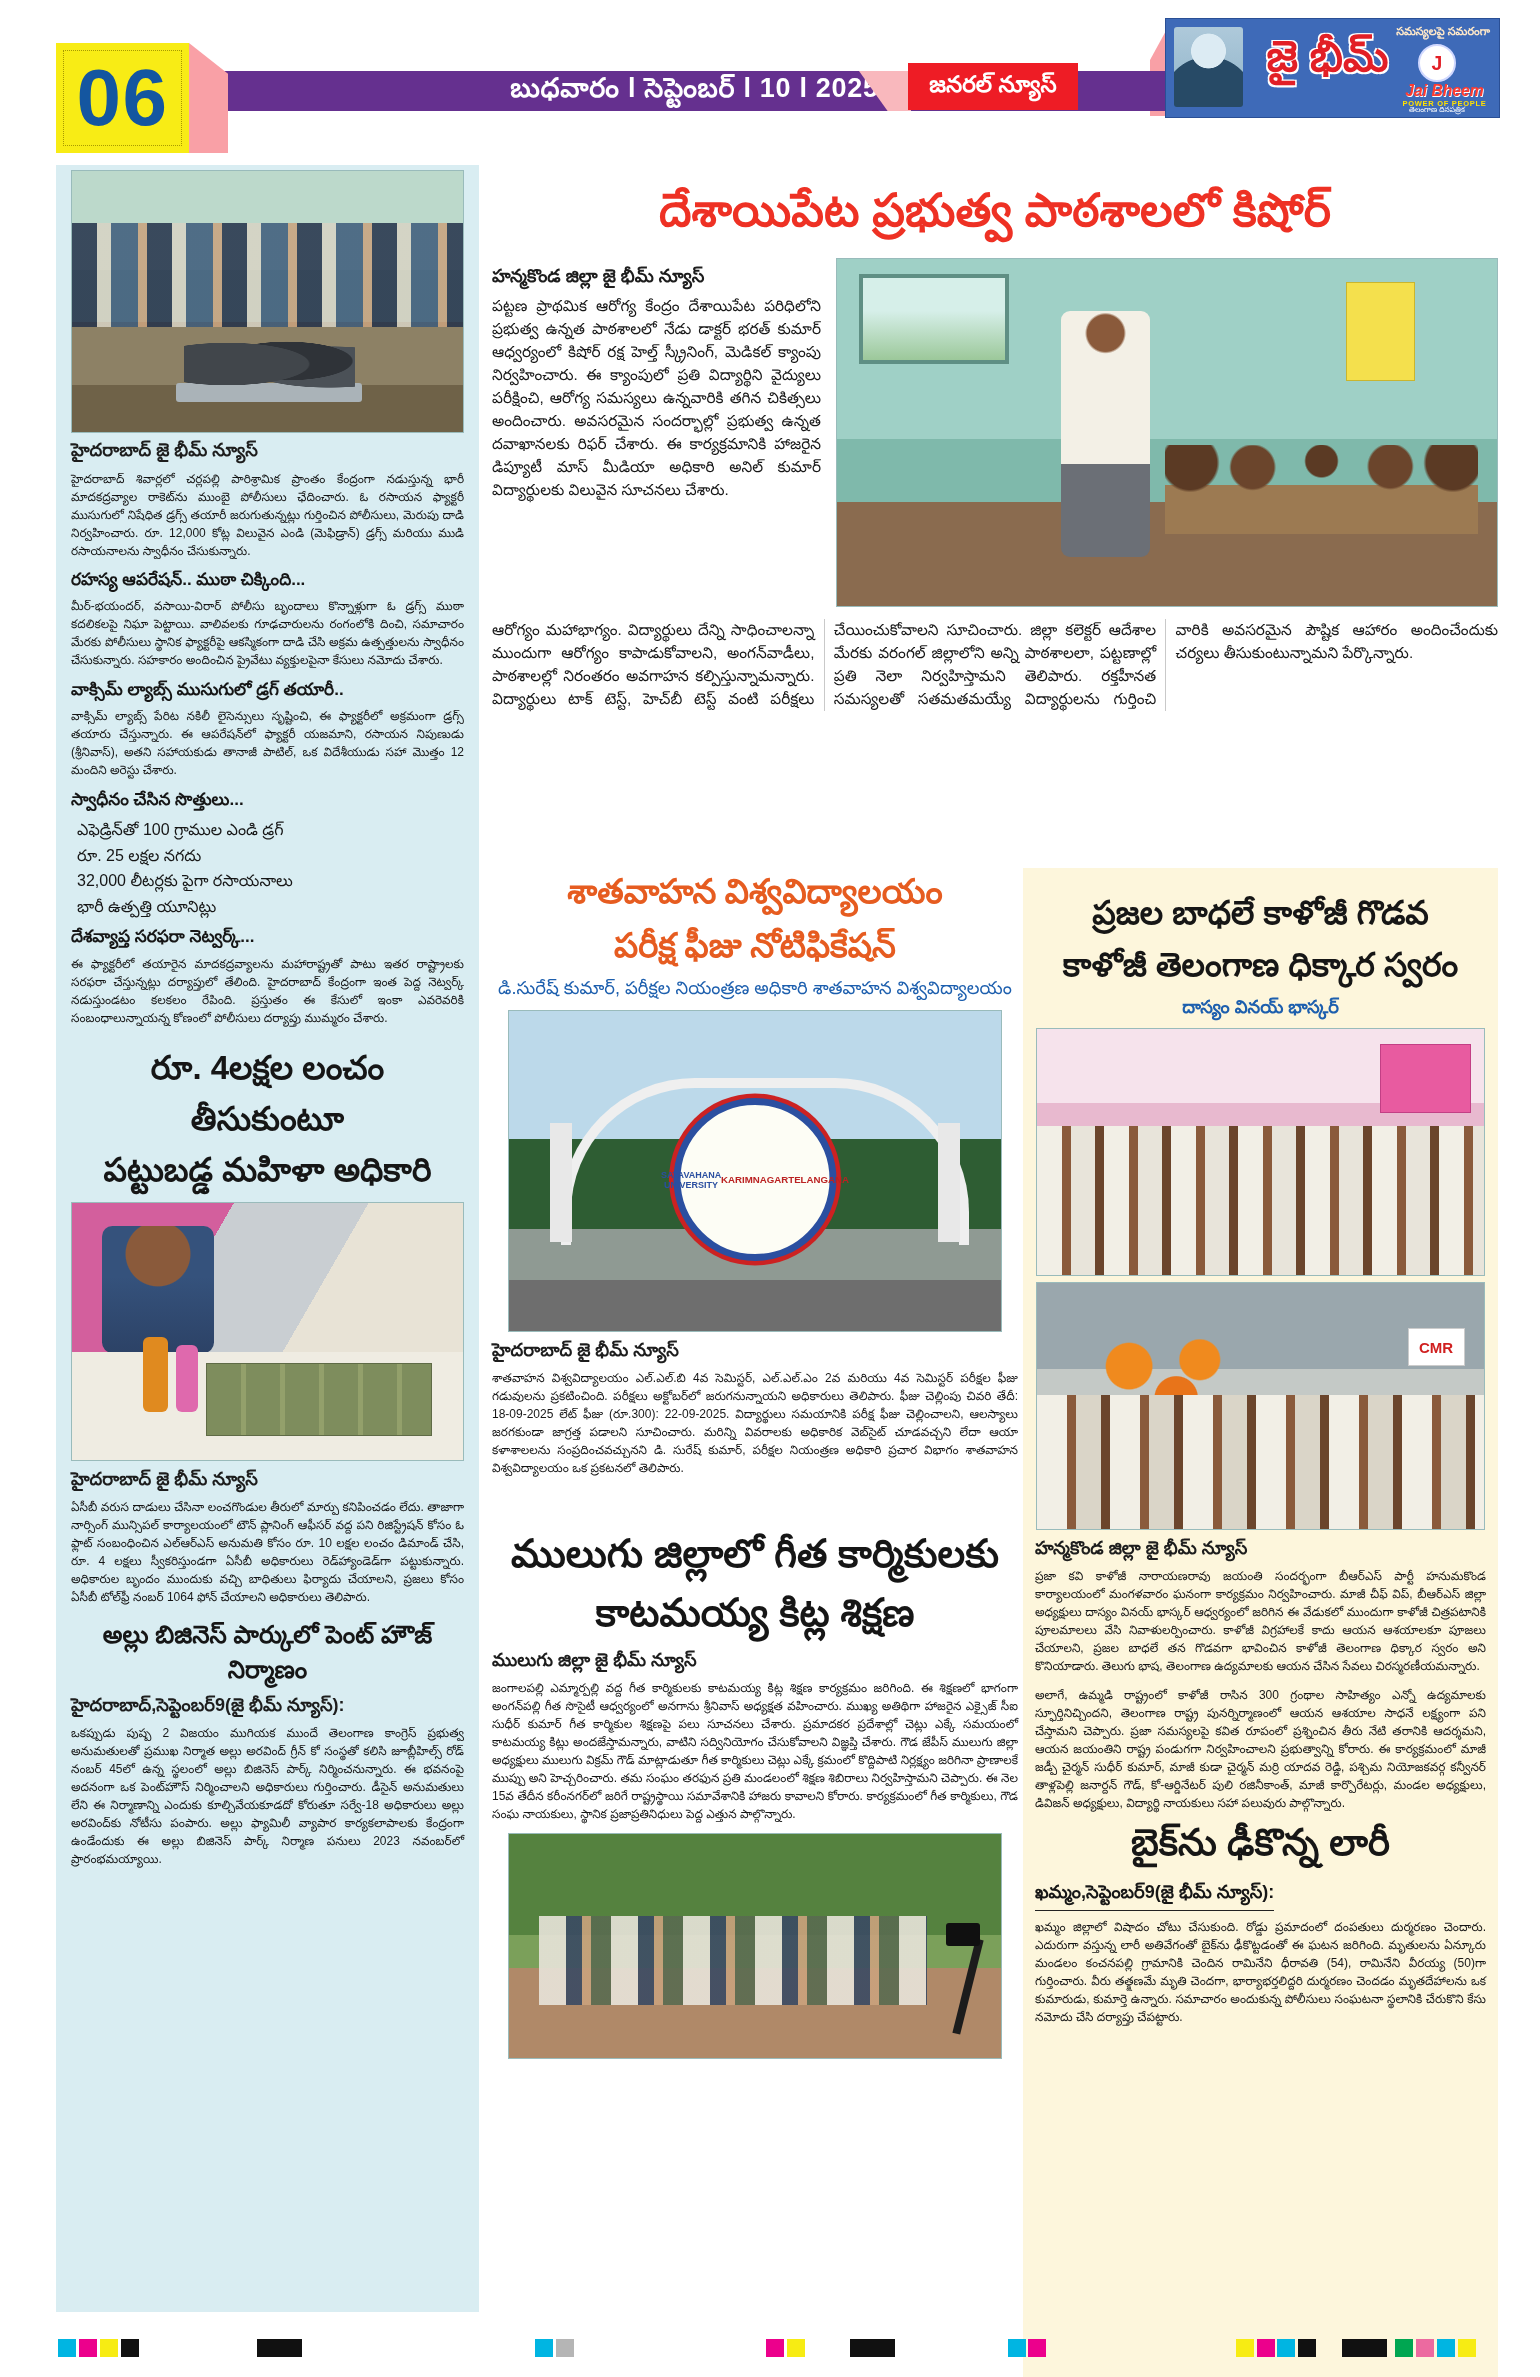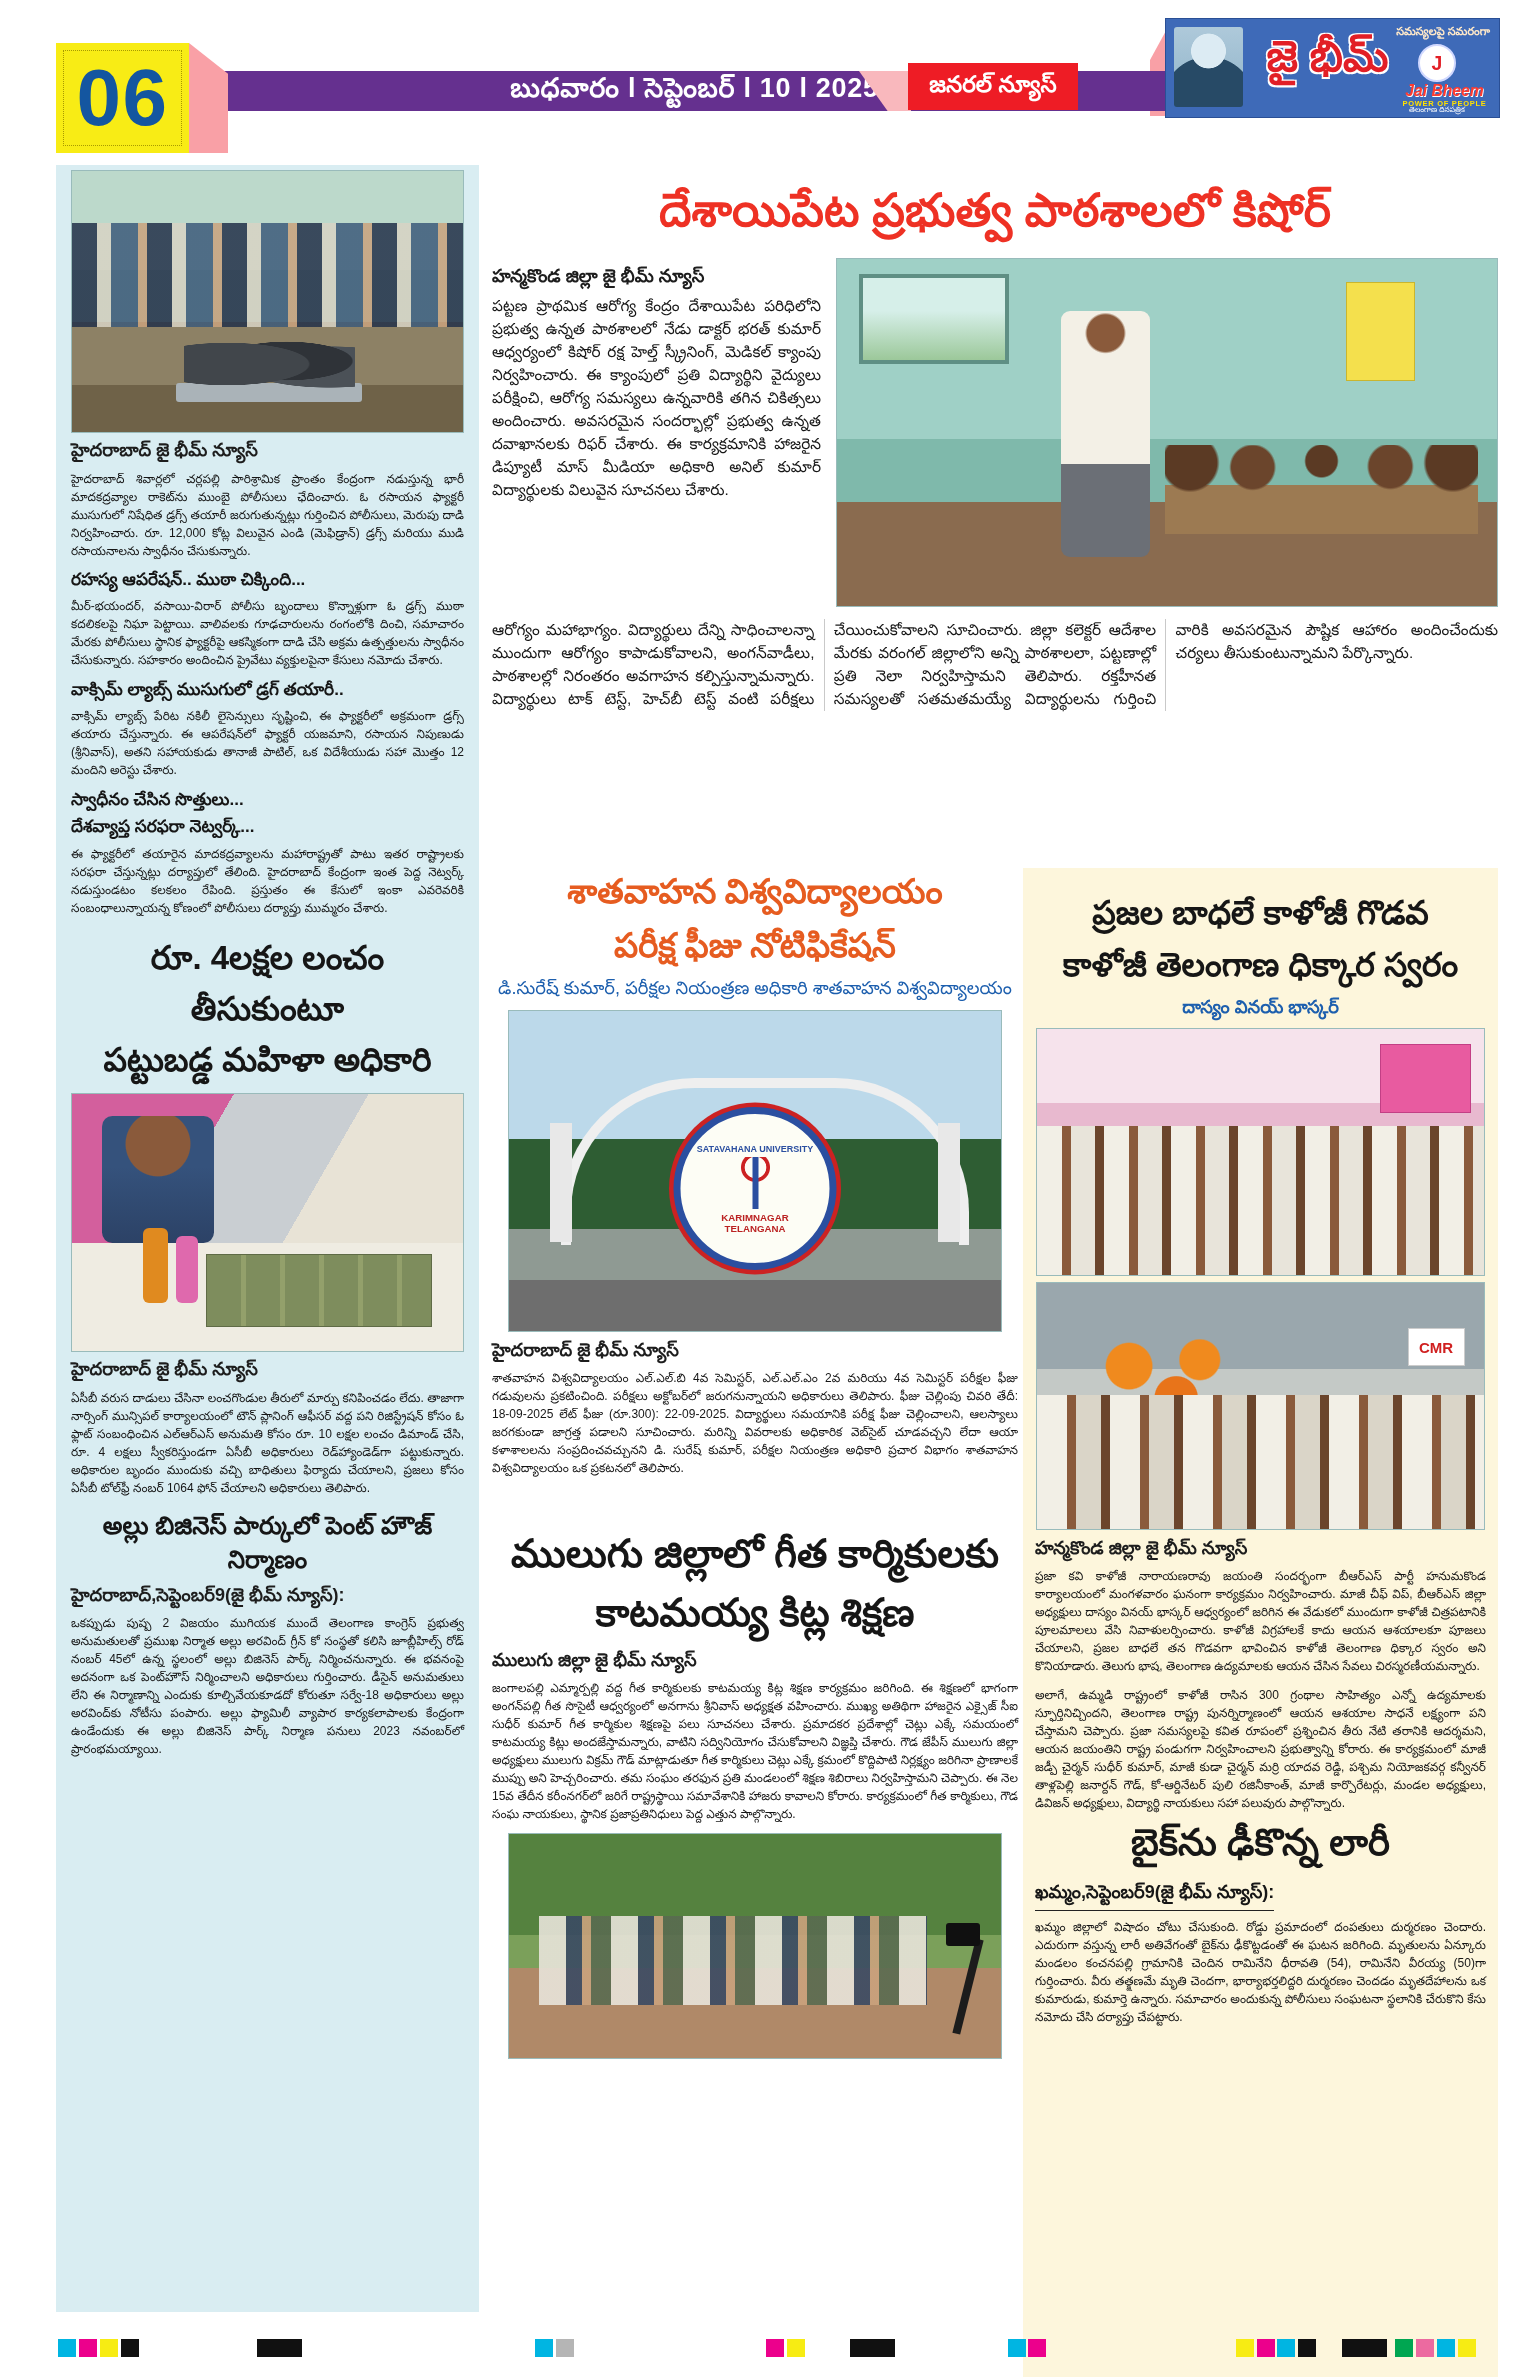--- a/index.html
+++ b/index.html
@@ -100,22 +100,22 @@
   .sata{position:absolute;left:492px;top:857px;width:526px;}
   .hl-sata{font-size:34px;font-weight:bold;color:#e65c20;text-align:center;line-height:1.6;margin:7.5px 0 4.5px 0;
         font-family:"Liberation Serif","DejaVu Serif",serif;}
   .sub-sata{font-size:18px;font-weight:normal;color:#1d5fae;text-align:center;margin:1.5px 0 7.5px 0;}
   .photo-univ{width:492px;height:320px;margin:3px auto 1.5px auto;background:
         linear-gradient(#bcd9ea 0 40%,#2e5d33 40% 68%,#8f9a93 68% 84%,#6e6e6e 84% 100%);}
   .pu-arch{position:absolute;left:52px;top:67px;width:388px;height:157px;border:10.4px solid #efefef;
         border-bottom:none;border-radius:134px 134px 0 0;}
   .pu-pillarL{position:absolute;left:41px;top:112px;width:22.4px;height:119px;background:#e8e8e8;}
   .pu-pillarR{position:absolute;right:41px;top:112px;width:22.4px;height:119px;background:#e8e8e8;}
-  .pu-emblem{position:absolute;left:50%;top:96px;transform:translateX(-50%);width:149px;height:149px;border-radius:50%;
-        background:#fdfdf5;border:7.5px solid #2b4fa0;box-shadow:0 0 0 4.5px #c22;display:flex;flex-direction:column;
+  .pu-emblem{position:absolute;left:50%;top:87px;transform:translateX(-50%);width:149px;height:149px;border-radius:50%;
+        background:#fdfdf5;border:7.5px solid #2b4fa0;box-shadow:0 0 0 4.5px #c22;display:flex;flex-direction:row;
         align-items:center;justify-content:center;text-align:center;}
   .pu-emblem .ring-text{font-size:9px;font-weight:bold;color:#2b4fa0;}
   .pu-trident{width:34px;height:52px;background:
         linear-gradient(#2b4fa0,#2b4fa0) 50% 0/6px 52px no-repeat,
         radial-gradient(circle at 50% 20%,transparent 10.4px,#c22 11.2px 14px,transparent 15px);margin:3px 0;}
   .pu-city{font-size:9.7px;font-weight:bold;color:#b22;}
   
   .mulu{position:absolute;left:492px;top:1522px;width:526px;}
   .hl-mulu{font-size:39px;font-weight:bold;text-align:center;line-height:1.5;margin:3px 0 4.5px 0;}
   .photo-mulu{width:492px;height:224px;margin:7.5px auto 0 auto;background:
@@ -189,20 +189,26 @@
       <div class="pp-sacks"></div>
     </div>
 
     <div class="byline">హైదరాబాద్ జై భీమ్ న్యూస్</div>
     <p class="para">హైదరాబాద్ శివార్లలో చర్లపల్లి పారిశ్రామిక ప్రాంతం కేంద్రంగా నడుస్తున్న భారీ మాదకద్రవ్యాల రాకెట్‌ను ముంబై పోలీసులు ఛేదించారు. ఓ రసాయన ఫ్యాక్టరీ ముసుగులో నిషేధిత డ్రగ్స్ తయారీ జరుగుతున్నట్లు గుర్తించిన పోలీసులు, మెరుపు దాడి నిర్వహించారు. రూ. 12,000 కోట్ల విలువైన ఎండి (మెఫిడ్రాన్) డ్రగ్స్ మరియు ముడి రసాయనాలను స్వాధీనం చేసుకున్నారు.</p>
     <div class="subhead">రహస్య ఆపరేషన్.. ముఠా చిక్కింది...</div>
     <p class="para">మీర్-భయందర్, వసాయి-విరార్ పోలీసు బృందాలు కొన్నాళ్లుగా ఓ డ్రగ్స్ ముఠా కదలికలపై నిఘా పెట్టాయి. వాలివలకు గూఢచారులను రంగంలోకి దించి, సమాచారం మేరకు పోలీసులు స్థానిక ఫ్యాక్టరీపై ఆకస్మికంగా దాడి చేసి అక్రమ ఉత్పత్తులను స్వాధీనం చేసుకున్నారు. సహకారం అందించిన ప్రైవేటు వ్యక్తులపైనా కేసులు నమోదు చేశారు.</p>
     <div class="subhead">వాక్సిమ్ ల్యాబ్స్ ముసుగులో డ్రగ్ తయారీ..</div>
     <p class="para">వాక్సిమ్ ల్యాబ్స్ పేరిట నకిలీ లైసెన్సులు సృష్టించి, ఈ ఫ్యాక్టరీలో అక్రమంగా డ్రగ్స్ తయారు చేస్తున్నారు. ఈ ఆపరేషన్‌లో ఫ్యాక్టరీ యజమాని, రసాయన నిపుణుడు (శ్రీనివాస్), అతని సహాయకుడు తానాజీ పాటిల్, ఒక విదేశీయుడు సహా మొత్తం 12 మందిని అరెస్టు చేశారు.</p>
     <div class="subhead">స్వాధీనం చేసిన సొత్తులు...</div>
+    <ul class="bullets">
+      <li>ఎఫెడ్రిన్‌తో 100 గ్రాముల ఎండి డ్రగ్</li>
+      <li>రూ. 25 లక్షల నగదు</li>
+      <li>32,000 లీటర్లకు పైగా రసాయనాలు</li>
+      <li>భారీ ఉత్పత్తి యూనిట్లు</li>
+    </ul>
     <div class="subhead">దేశవ్యాప్త సరఫరా నెట్వర్క్...</div>
     <p class="para">ఈ ఫ్యాక్టరీలో తయారైన మాదకద్రవ్యాలను మహారాష్ట్రతో పాటు ఇతర రాష్ట్రాలకు సరఫరా చేస్తున్నట్లు దర్యాప్తులో తేలింది. హైదరాబాద్ కేంద్రంగా ఇంత పెద్ద నెట్వర్క్ నడుస్తుండటం కలకలం రేపింది. ప్రస్తుతం ఈ కేసులో ఇంకా ఎవరెవరికి సంబంధాలున్నాయన్న కోణంలో పోలీసులు దర్యాప్తు ముమ్మరం చేశారు.</p>
 
     <div class="hl-left2">
       <span>రూ. 4లక్షల లంచం తీసుకుంటూ</span><br>
       <span>పట్టుబడ్డ మహిళా అధికారి</span>
     </div>
 
     <div class="photo photo-money">
       <div class="pm-person"></div>

